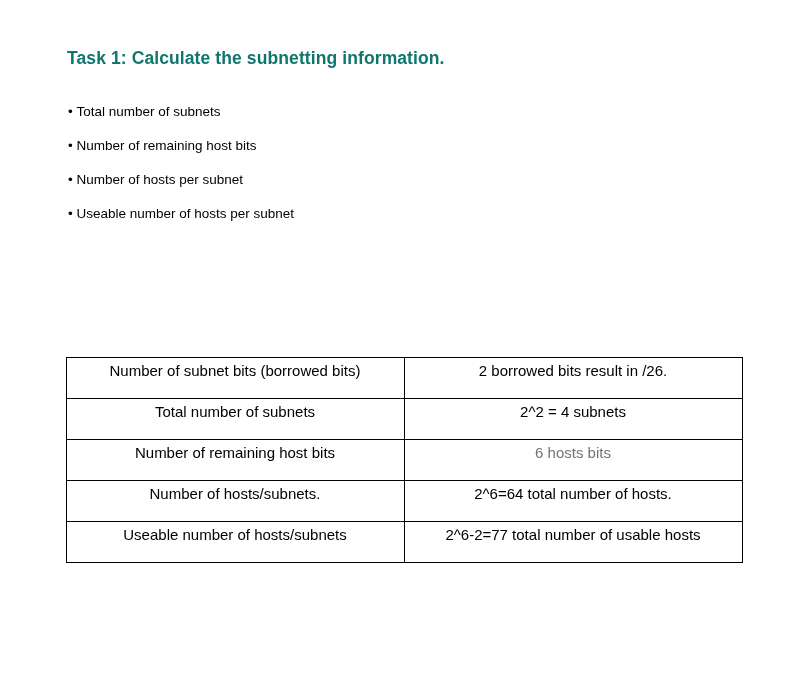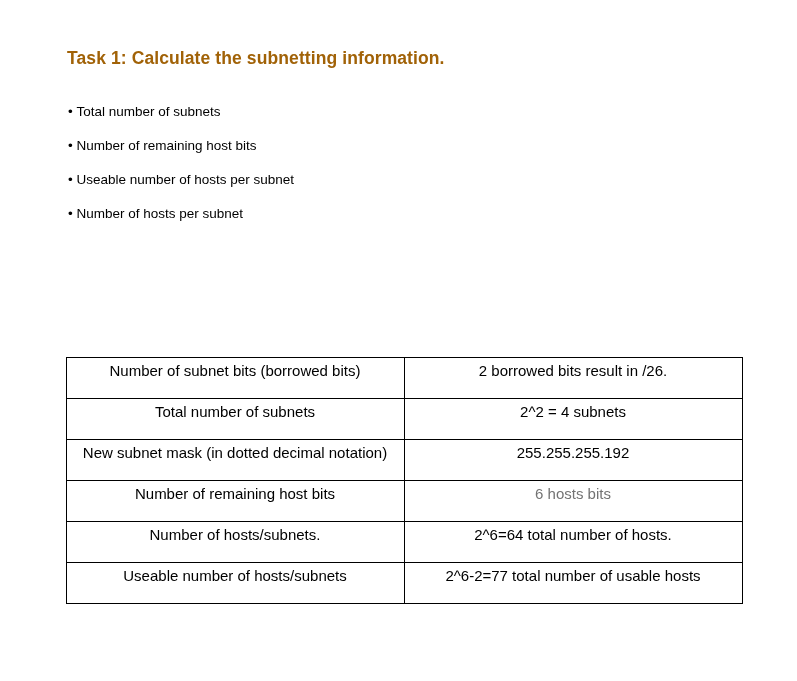--- a/index.html
+++ b/index.html
@@ -54,46 +54,42 @@
     text-align: center;
   }
   .subnet-table col.c1 { width: 338px; }
   .subnet-table col.c2 { width: 338px; }
 </style>
 </head>
 <body>
 
 <div class="page">
 
-  <h1 class="doc-title" style="color: #a16207;">Task 1: Calculate the subnetting information.</h1>
+  <h1 class="doc-title" style="color: #0f766e;">Task 1: Calculate the subnetting information.</h1>
 
   <ul class="bullet-list">
     <li>Total number of subnets</li>
     <li>Number of remaining host bits</li>
+    <li>Number of hosts per subnet</li>
     <li>Useable number of hosts per subnet</li>
-    <li>Number of hosts per subnet</li>
   </ul>
 
   <table class="subnet-table">
     <colgroup>
         <col class="c1">
         <col class="c2">
       </colgroup>
     <tbody>
       <tr>
         <td>Number of subnet bits (borrowed bits)</td>
         <td>2 borrowed bits result in /26.</td>
       </tr>
       <tr>
         <td>Total number of subnets</td>
         <td>2^2 = 4 subnets</td>
-      </tr>
-      <tr>
-        <td>New subnet mask (in dotted decimal notation)</td>
-        <td>255.255.255.192</td>
       </tr>
       <tr>
         <td>Number of remaining host bits</td>
         <td style="color: #737373;">6 hosts bits</td>
       </tr>
       <tr>
         <td>Number of hosts/subnets.</td>
         <td>2^6=64 total number of hosts.</td>
       </tr>
       <tr>

